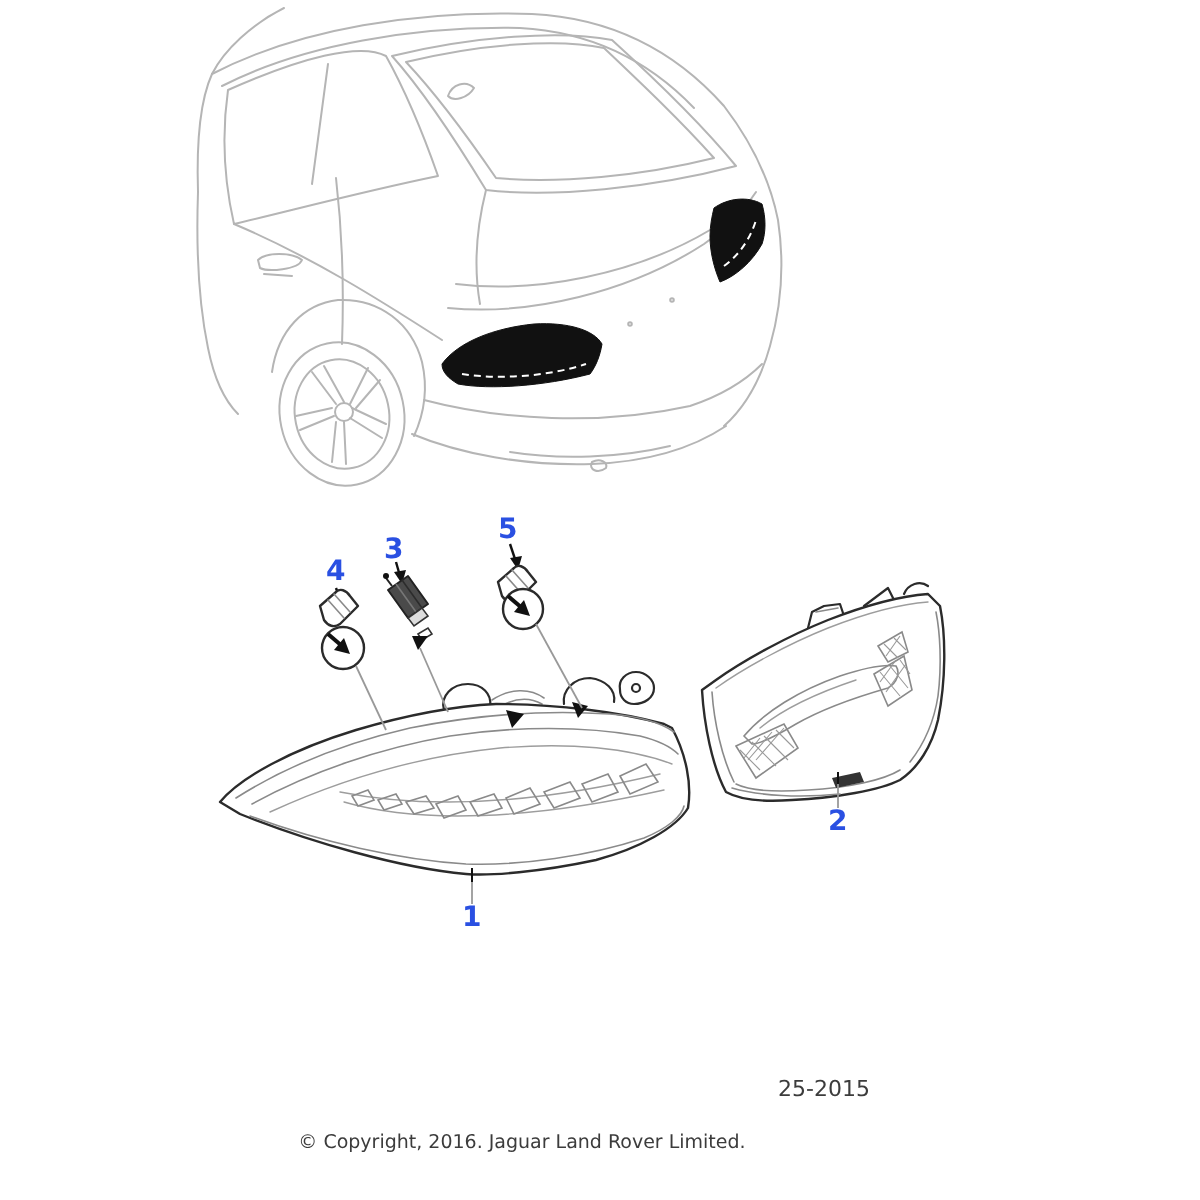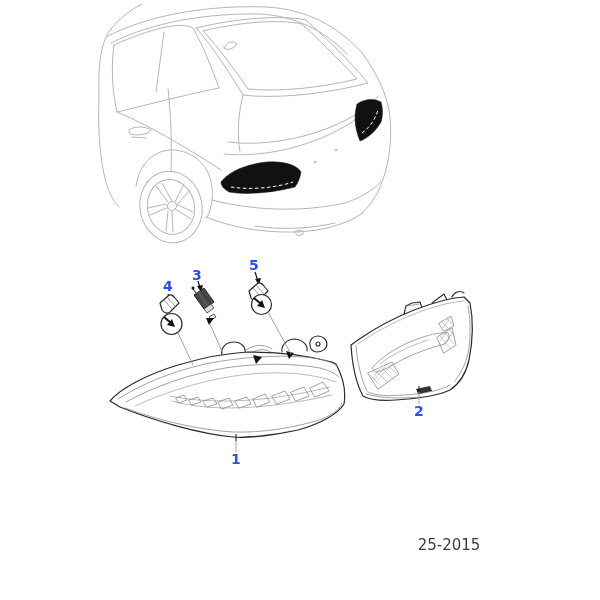--- a/index.html
+++ b/index.html
@@ -13,22 +13,22 @@
   .dl{stroke:#8a8a8a;fill:none;stroke-width:.8;stroke-linecap:round;}
   .dl2{stroke:#9d9d9d;fill:none;stroke-width:.7;stroke-linecap:round;}
   .ll{stroke:var(--leader,#999);fill:none;stroke-width:.9;}
   .bl{stroke:#111;fill:none;stroke-width:1.2;}
   .blk{fill:#111;stroke:none;}
   .lampfill{fill:#111;stroke:#111;stroke-width:.5;}
   .whdash{stroke:#fff;fill:none;stroke-width:1;stroke-dasharray:3.5,2.5;}
   .hatch{stroke:#9a9a9a;fill:none;stroke-width:.55;}
   .callout{position:absolute;color:var(--callout,#2a50e2);font-weight:bold;
            font-size:14px;line-height:14px;letter-spacing:0;cursor:pointer;}
-  .ref{position:absolute;left:389px;width:120px;text-align:center;
-       font-size:15px;line-height:12px;color:var(--text,#3c3c3c);}
+  .ref{position:absolute;left:389px;width:120px;text-align:left;
+       font-size:11px;line-height:12px;color:var(--text,#3c3c3c);}
   .copyright{position:absolute;left:61px;top:566px;width:400px;text-align:center;
        font-size:9.5px;color:var(--text,#3c3c3c);}
 </style>
 </head>
 <body>
 
 <div class="page">
 
   <svg width="600" height="600" viewBox="0 0 600 600">
 
@@ -198,13 +198,14 @@
     </g>
   </svg>
 
   <span class="callout" style="left:231px;top:452px;">1</span>
   <span class="callout" style="left:414px;top:404px;">2</span>
   <span class="callout" style="left:192px;top:268px;">3</span>
   <span class="callout" style="left:163px;top:279px;">4</span>
   <span class="callout" style="left:249px;top:258px;">5</span>
 
   <div class="ref" style="top:539px;">25-2015</div>
+  <div class="copyright">© Copyright, 2016. Jaguar Land Rover Limited.</div>
 </div>
 
 </body></html>

